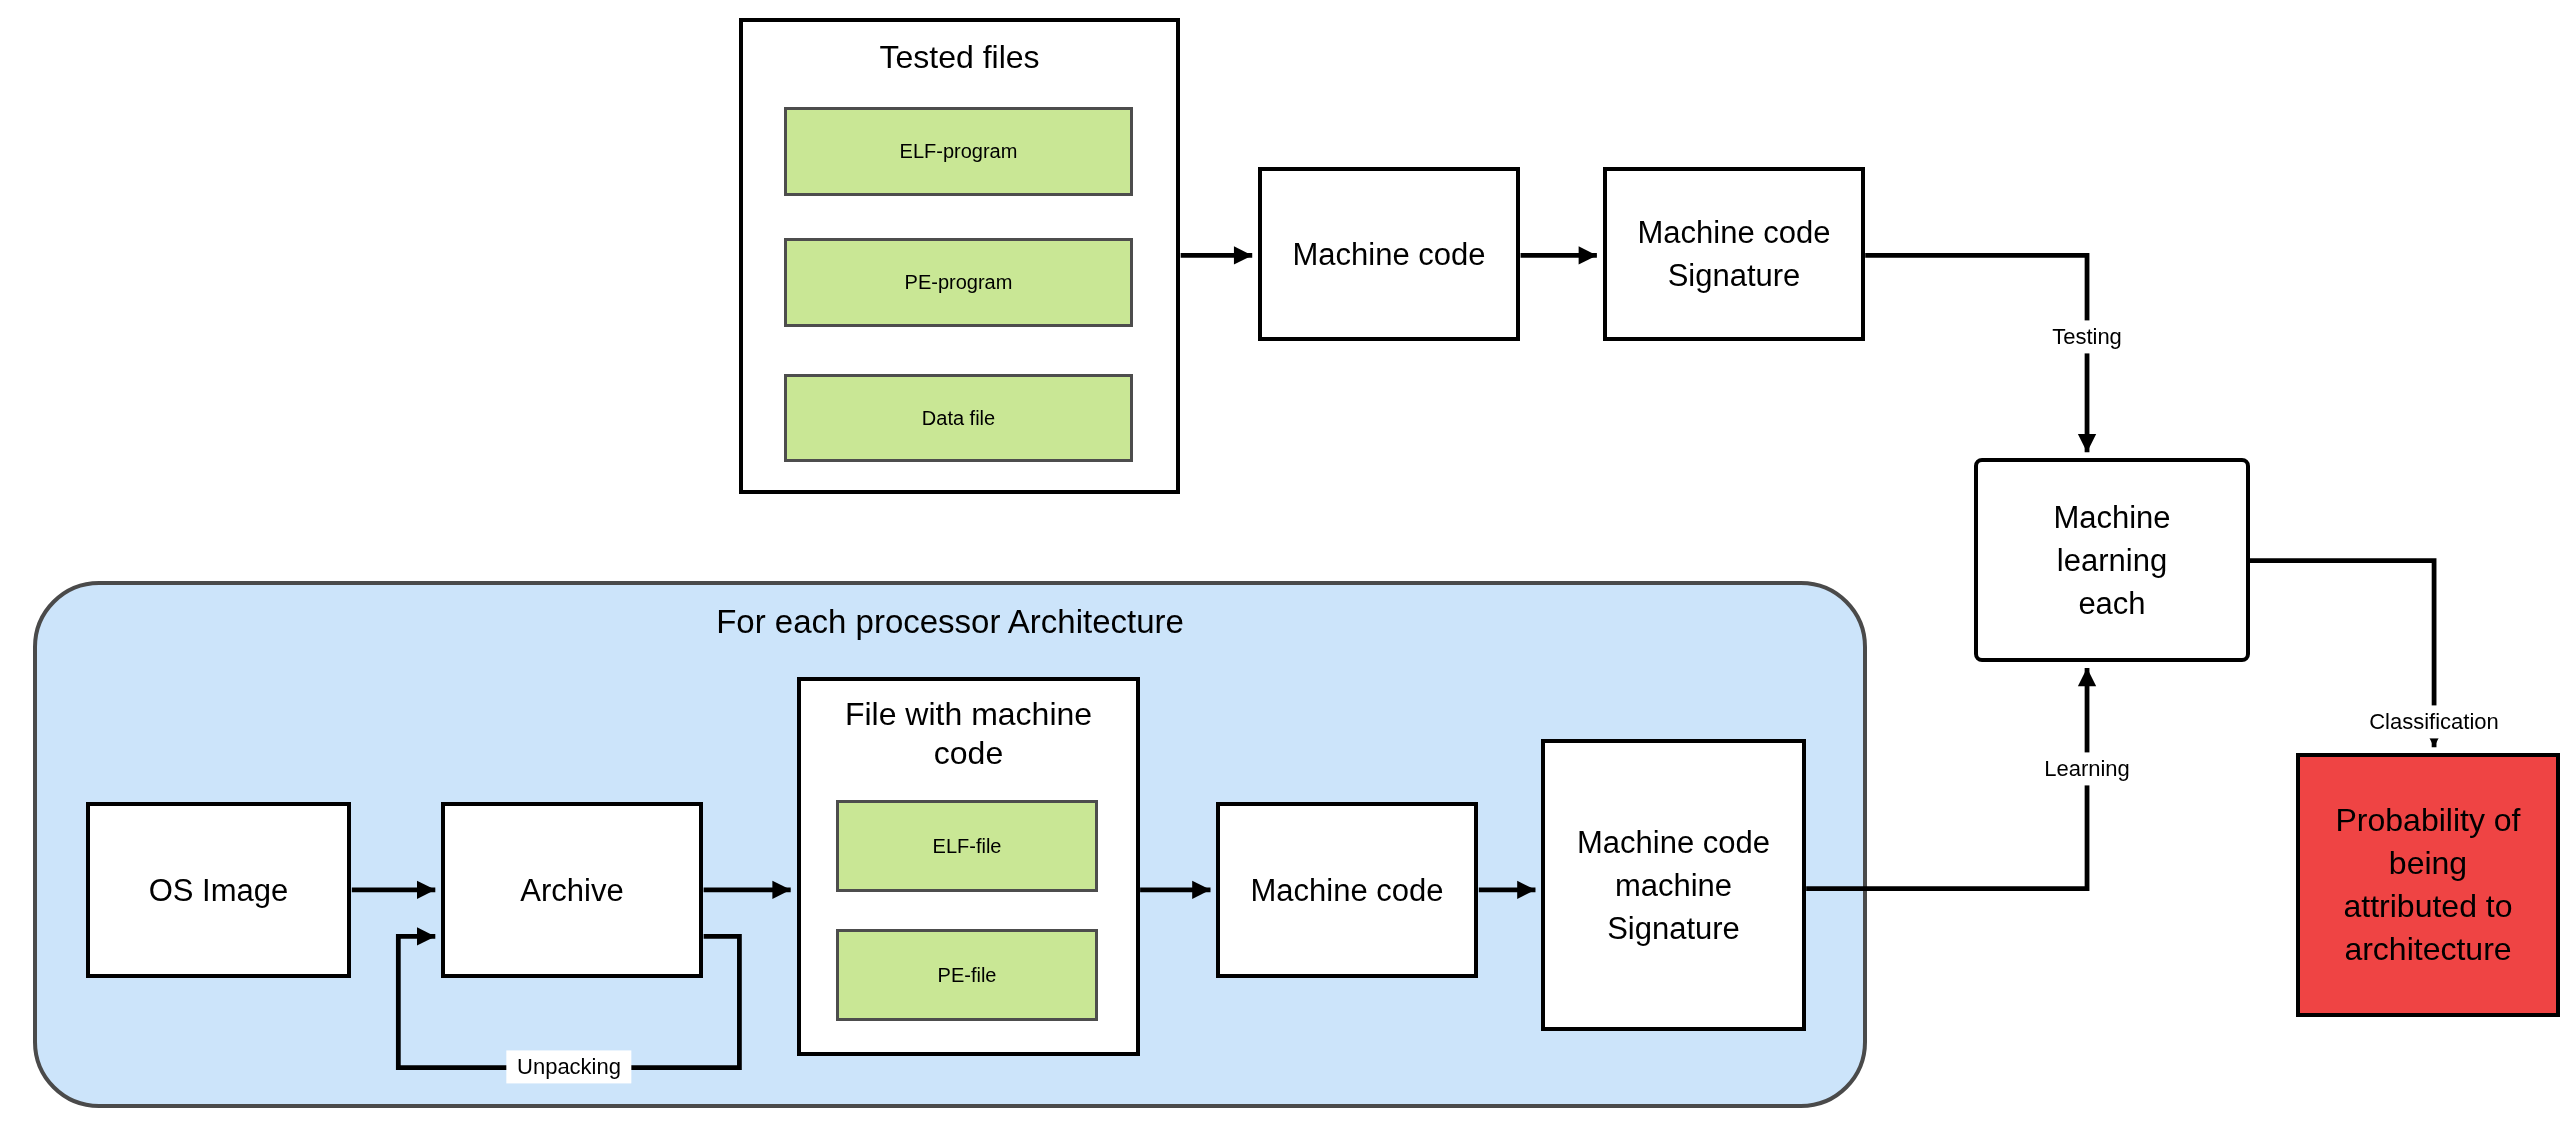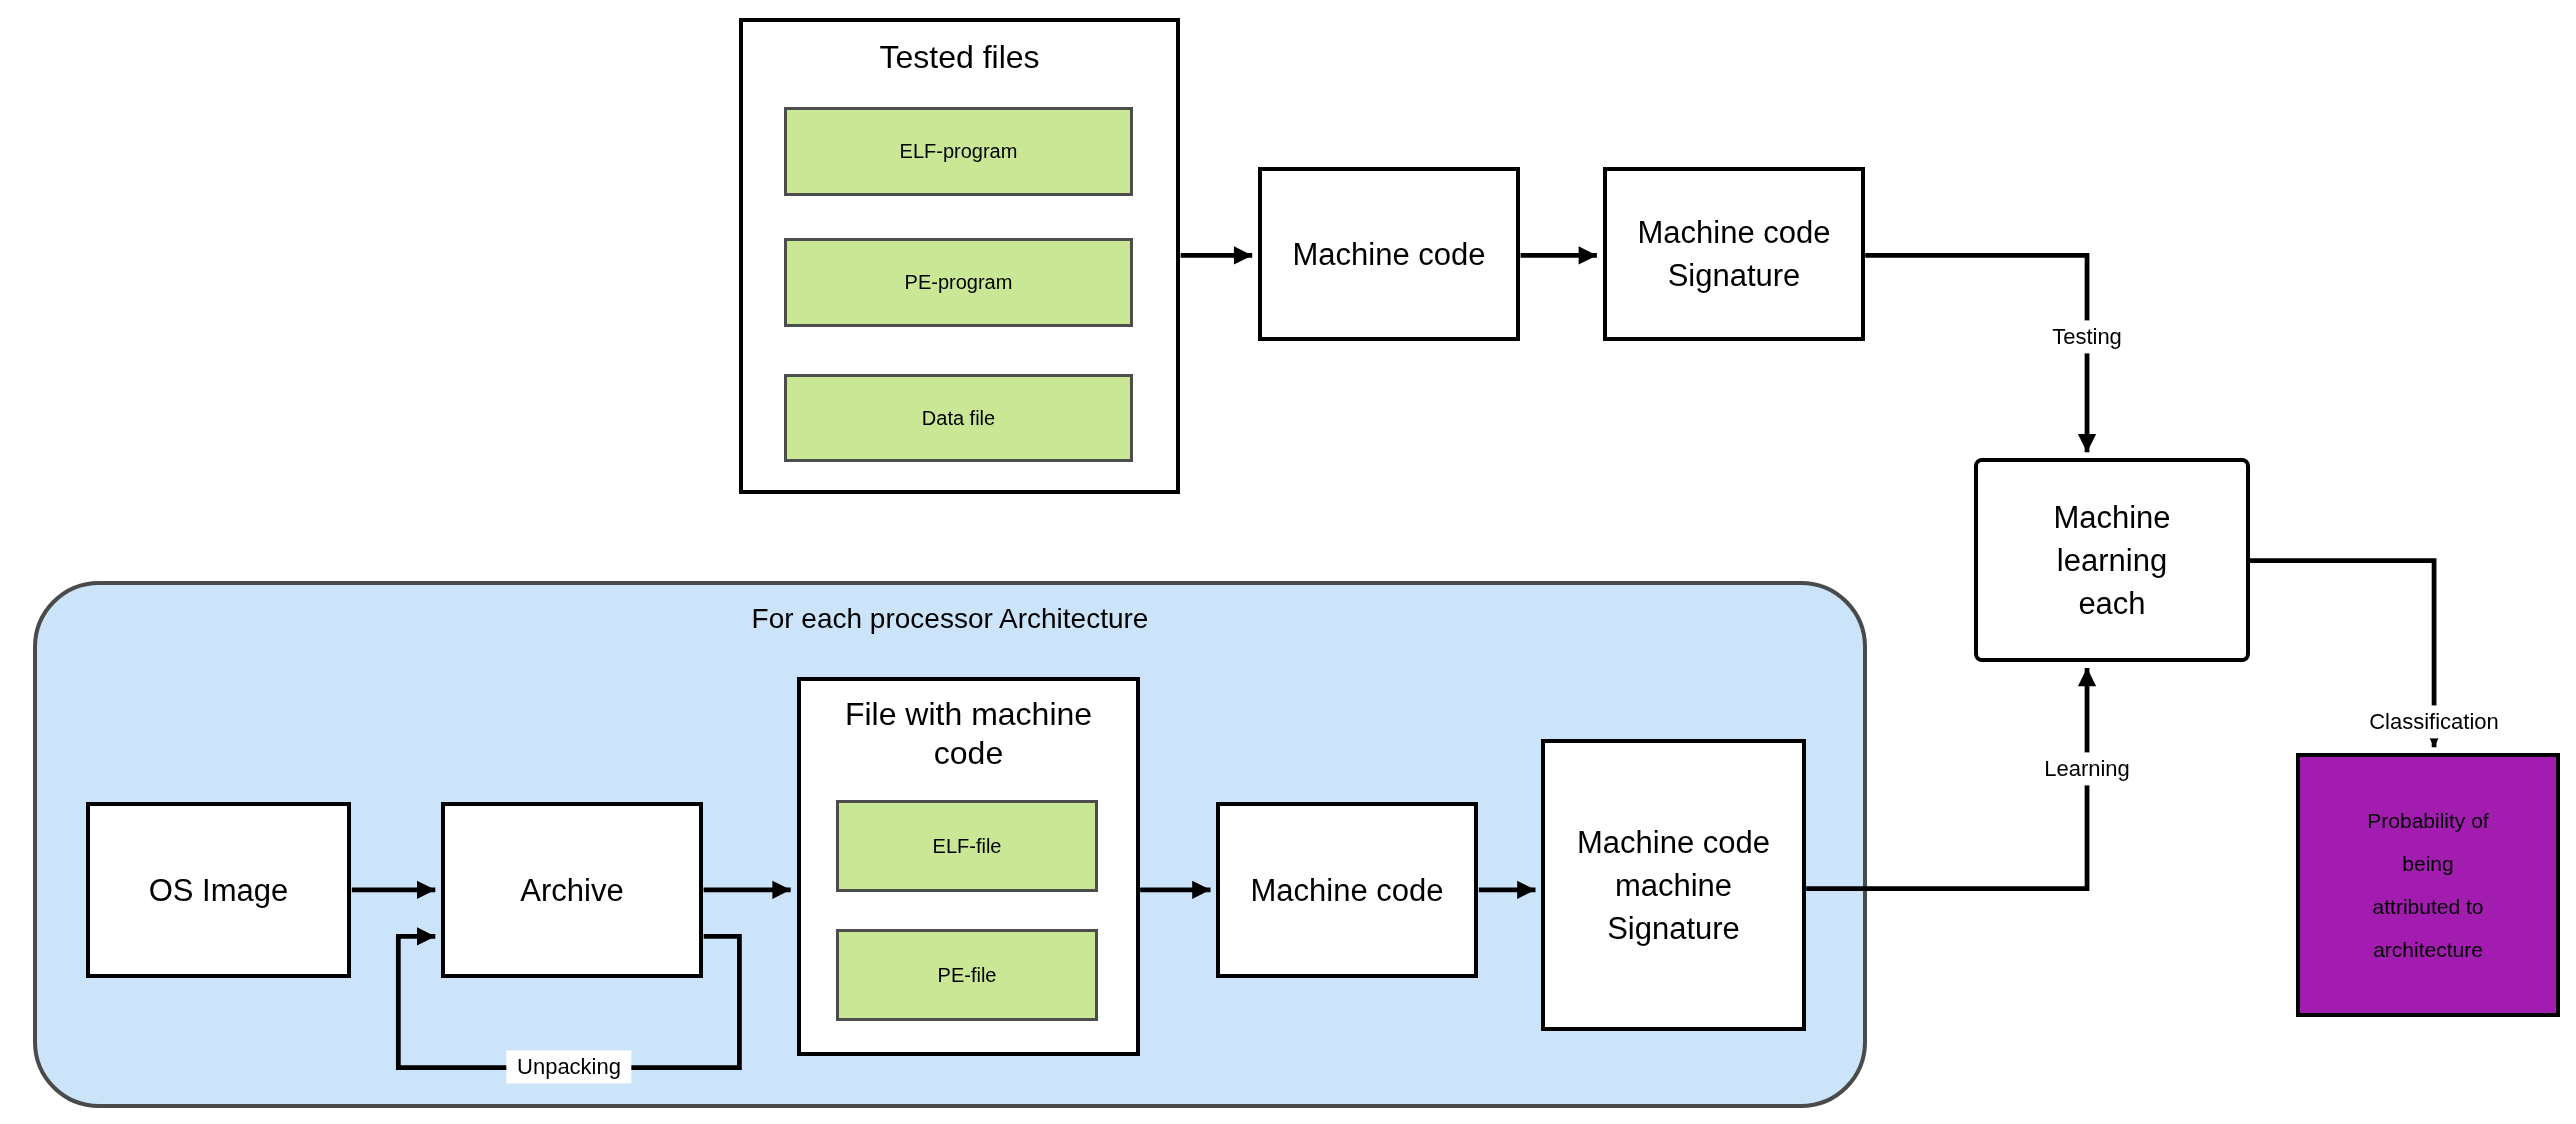--- a/index.html
+++ b/index.html
@@ -9,25 +9,25 @@
   .box{position:absolute;display:flex;flex-direction:column;align-items:center;justify-content:center;
        background:#fff;border:4.8px solid #000;box-sizing:border-box;text-align:center;
        font-size:31px;line-height:43px;}
   .titled{justify-content:flex-start;}
   .box-title{margin-top:16.7px;font-size:32px;line-height:36px;}
   .green{position:absolute;display:flex;align-items:center;justify-content:center;
          background:#c9e795;border:3.6px solid #4d4d4d;box-sizing:border-box;
          font-size:20px;text-align:center;}
   .container-blue{position:absolute;left:33px;top:581px;width:1834px;height:527px;
          background:#cce4fa;border:4.2px solid #4a4a4a;border-radius:66px;box-sizing:border-box;}
-  .container-title{position:absolute;left:0;right:0;top:18px;text-align:center;font-size:28px;}
+  .container-title{position:absolute;left:0;right:0;top:18px;text-align:center;font-size:33px;}
   .pink{position:absolute;left:2296px;top:753px;width:264px;height:264px;
-        background:#a21caf;border:4.8px solid #000;box-sizing:border-box;
+        background:#ef4444;border:4.8px solid #000;box-sizing:border-box;
         display:flex;flex-direction:column;align-items:center;justify-content:center;
-        font-size:21px;line-height:43px;text-align:center;}
+        font-size:32px;line-height:43px;text-align:center;}
   .edge-label{position:absolute;transform:translate(-50%,-50%);background:#ffffff;
         padding:3.6px 10.7px;font-size:22px;white-space:nowrap;}
 </style>
 </head>
 <body>
 
 <div class="canvas">
 
   <div class="container-blue">
     <div class="container-title">For each processor Architecture</div>

